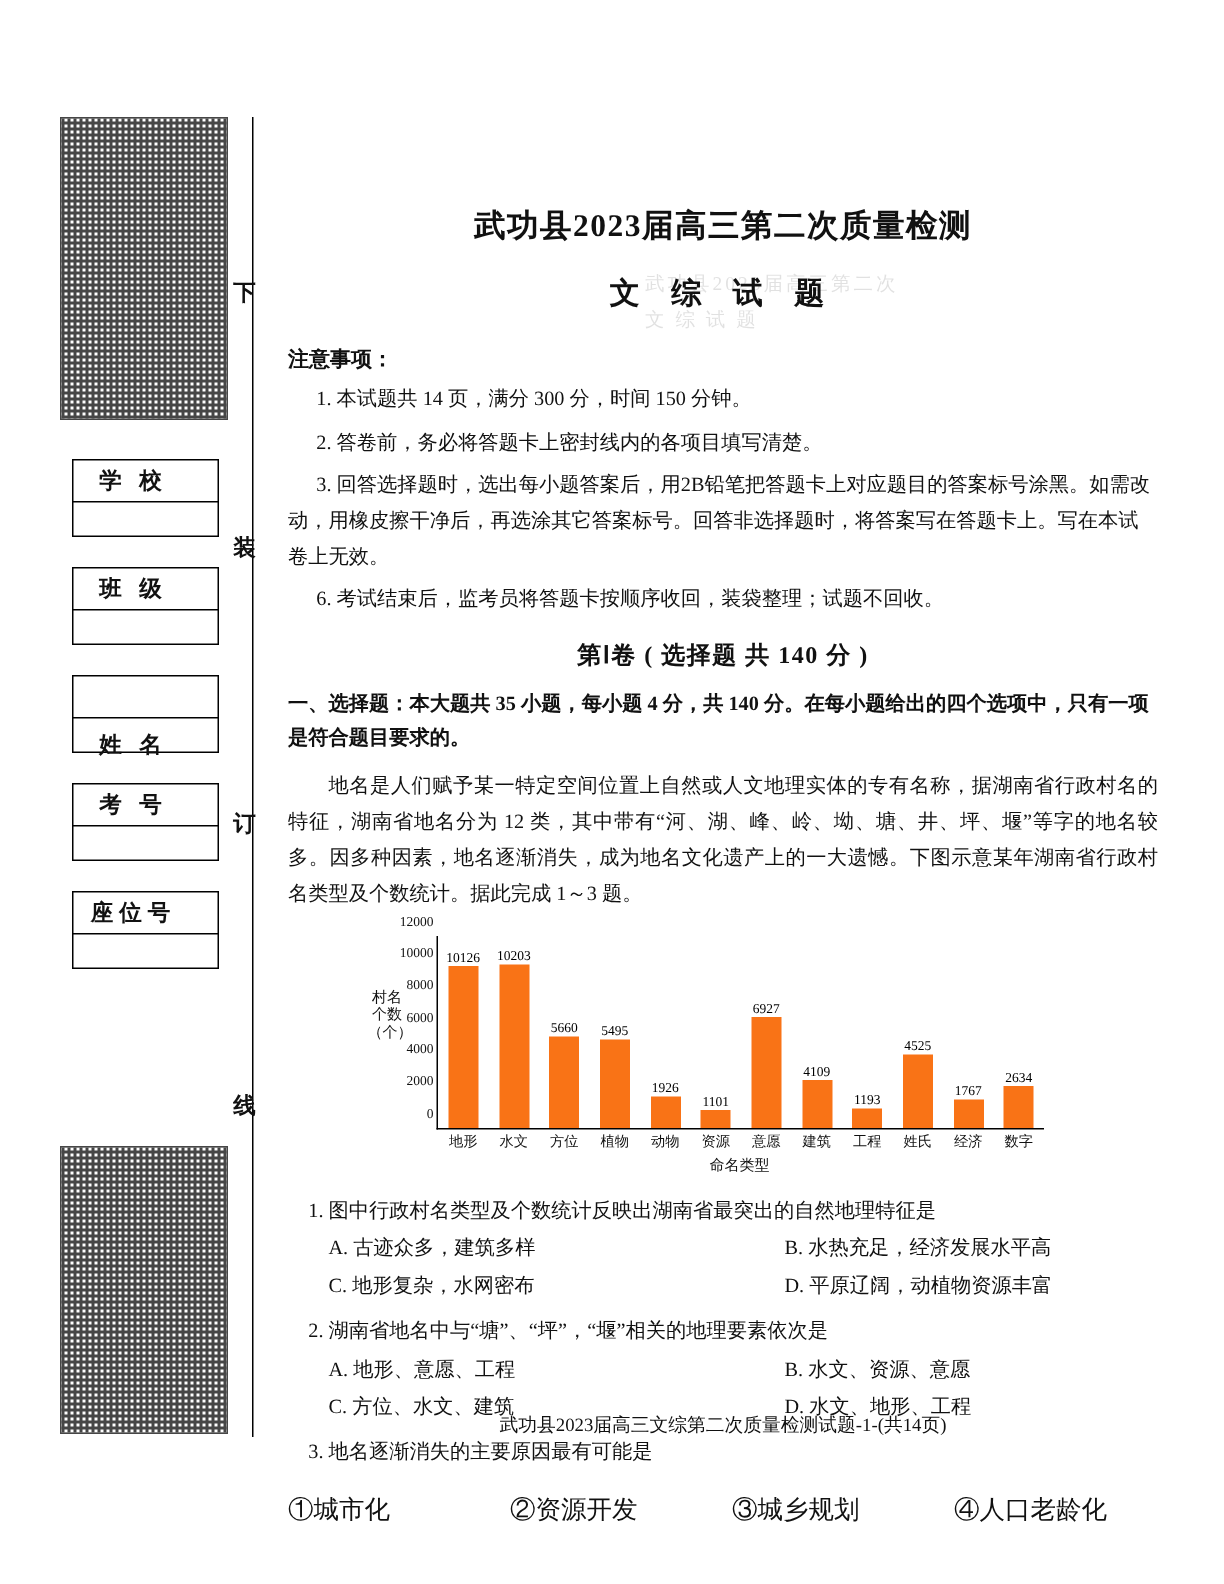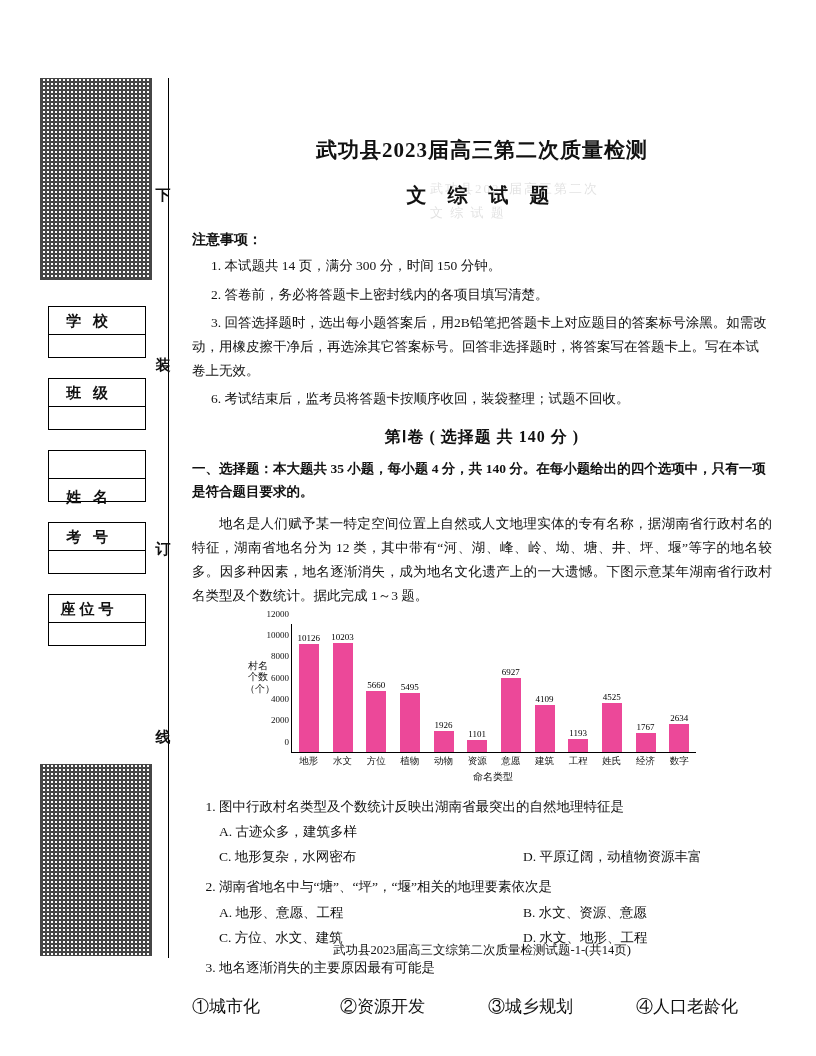--- a/index.html
+++ b/index.html
@@ -76,21 +76,21 @@
   }
   .plot{
     position:absolute;left:44px;top:4px;width:404px;height:128px;
     border-left:1.2px solid #000;border-bottom:1.2px solid #000;
   }
   .ytick{
     position:absolute;right:100%;margin-right:3px;font-size:9px;transform:translateY(-50%);
     white-space:nowrap;
   }
   .bar{
-    position:absolute;bottom:0;width:20px;background:#ec4899;
+    position:absolute;bottom:0;width:20px;background:#f97316;
   }
   .bar-val{
     position:absolute;bottom:100%;left:50%;transform:translateX(-50%);
     font-size:9px;white-space:nowrap;margin-bottom:1px;color:#000;
   }
   .xtick{
     position:absolute;top:100%;left:50%;transform:translateX(-50%);
     font-size:9.5px;margin-top:3px;white-space:nowrap;
   }
   .x-axis-label{
@@ -200,21 +200,21 @@
             <div class="xtick">动物</div>
           </div>
           <div class="bar" style="left: 175.167px; height: 11.744px;">
             <div class="bar-val">1101</div>
             <div class="xtick">资源</div>
           </div>
           <div class="bar" style="left: 208.833px; height: 73.888px;">
             <div class="bar-val">6927</div>
             <div class="xtick">意愿</div>
           </div>
-          <div class="bar" style="left: 242.5px; height: 47px;">
+          <div class="bar" style="left: 242.5px; height: 32px;">
             <div class="bar-val">4109</div>
             <div class="xtick">建筑</div>
           </div>
           <div class="bar" style="left: 276.167px; height: 12.7253px;">
             <div class="bar-val">1193</div>
             <div class="xtick">工程</div>
           </div>
           <div class="bar" style="left: 309.833px; height: 48.2667px;">
             <div class="bar-val">4525</div>
             <div class="xtick">姓氏</div>
@@ -227,20 +227,21 @@
             <div class="bar-val">2634</div>
             <div class="xtick">数字</div>
           </div>
         </div>
       <div class="x-axis-label">命名类型</div>
     </div>
 
     <div class="q">1. 图中行政村名类型及个数统计反映出湖南省最突出的自然地理特征是</div>
     <div class="opts">
       <div class="opt">A. 古迹众多，建筑多样</div>
+      <div class="opt">B. 水热充足，经济发展水平高</div>
     </div>
     <div class="opts">
       <div class="opt">C. 地形复杂，水网密布</div>
       <div class="opt">D. 平原辽阔，动植物资源丰富</div>
     </div>
 
     <div class="q">2. 湖南省地名中与“塘”、“坪”，“堰”相关的地理要素依次是</div>
     <div class="opts">
       <div class="opt">A. 地形、意愿、工程</div>
       <div class="opt">B. 水文、资源、意愿</div>

